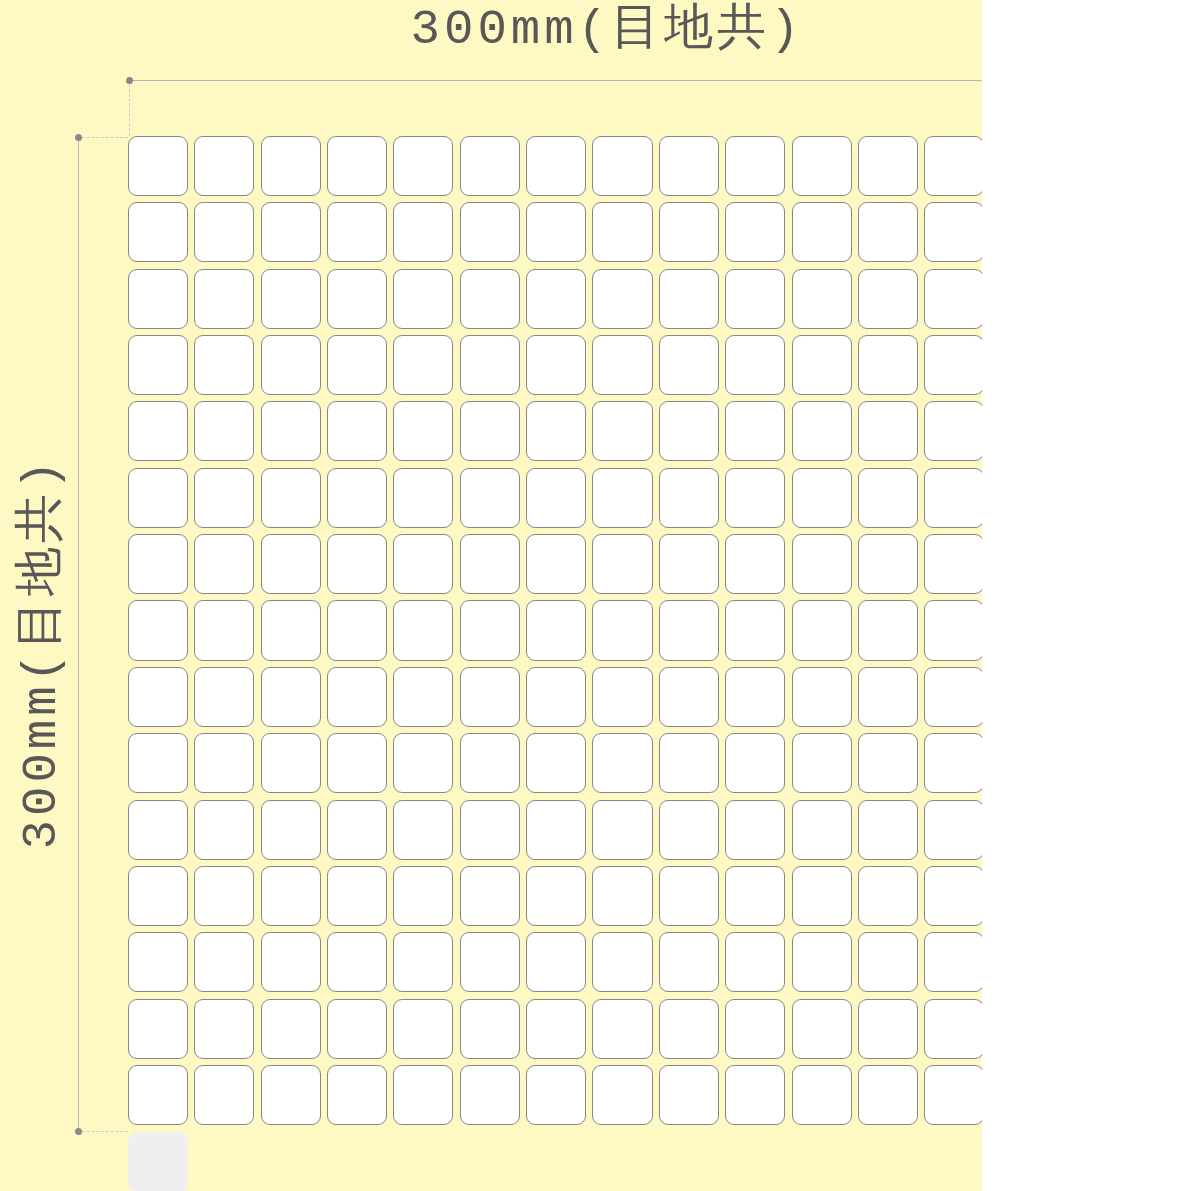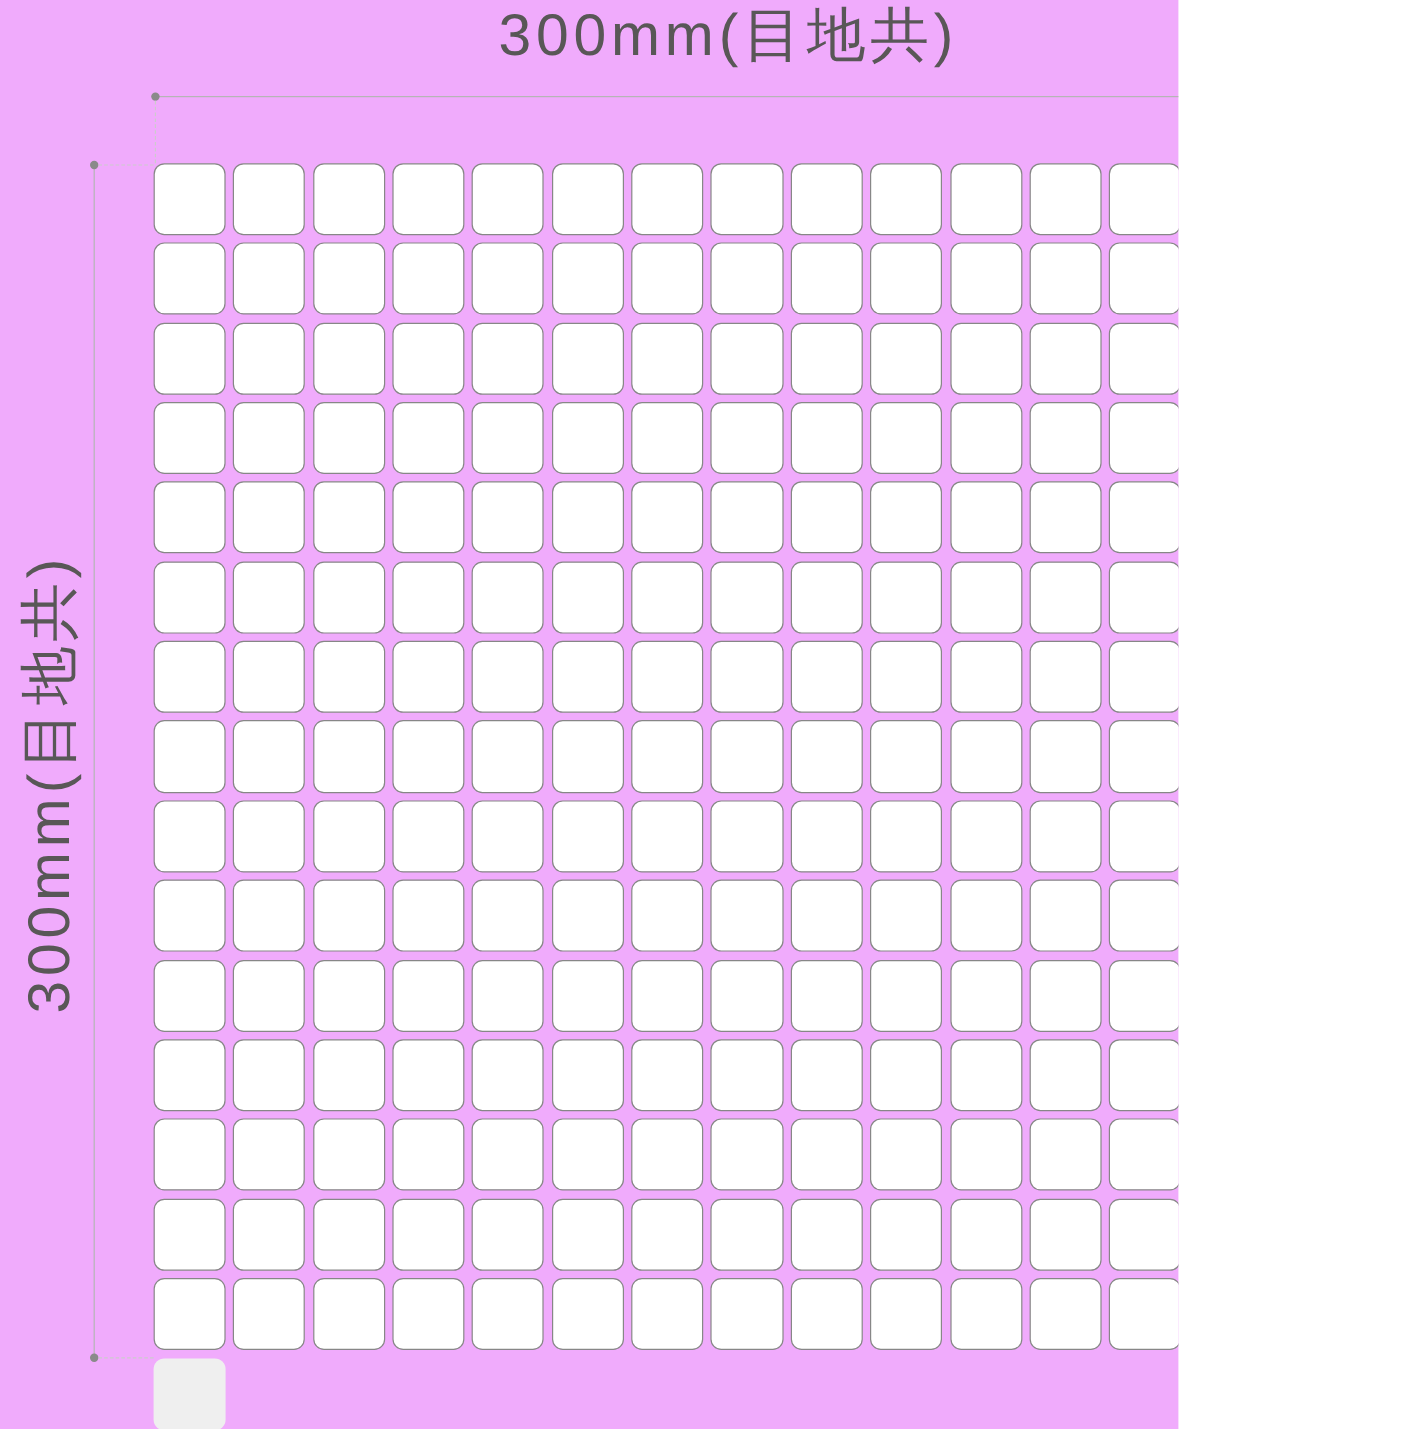--- a/index.html
+++ b/index.html
@@ -4,23 +4,23 @@
 <style>
   html, body {
     margin: 0;
     padding: 0;
     background: #ffffff;
   }
   .canvas {
     position: relative;
     width: 982px;
     height: 1191px;
-    background: #f0abfc;
+    background: #fef9c3;
     overflow: hidden;
-    font-family: Liberation Sans, sans-serif;
+    font-family: Liberation Mono, monospace;
   }
 
   
   .dim-label {
     position: absolute;
     color: #595757;
     font-size: 49px;
     letter-spacing: 4px;
     white-space: nowrap;
     line-height: 1;

